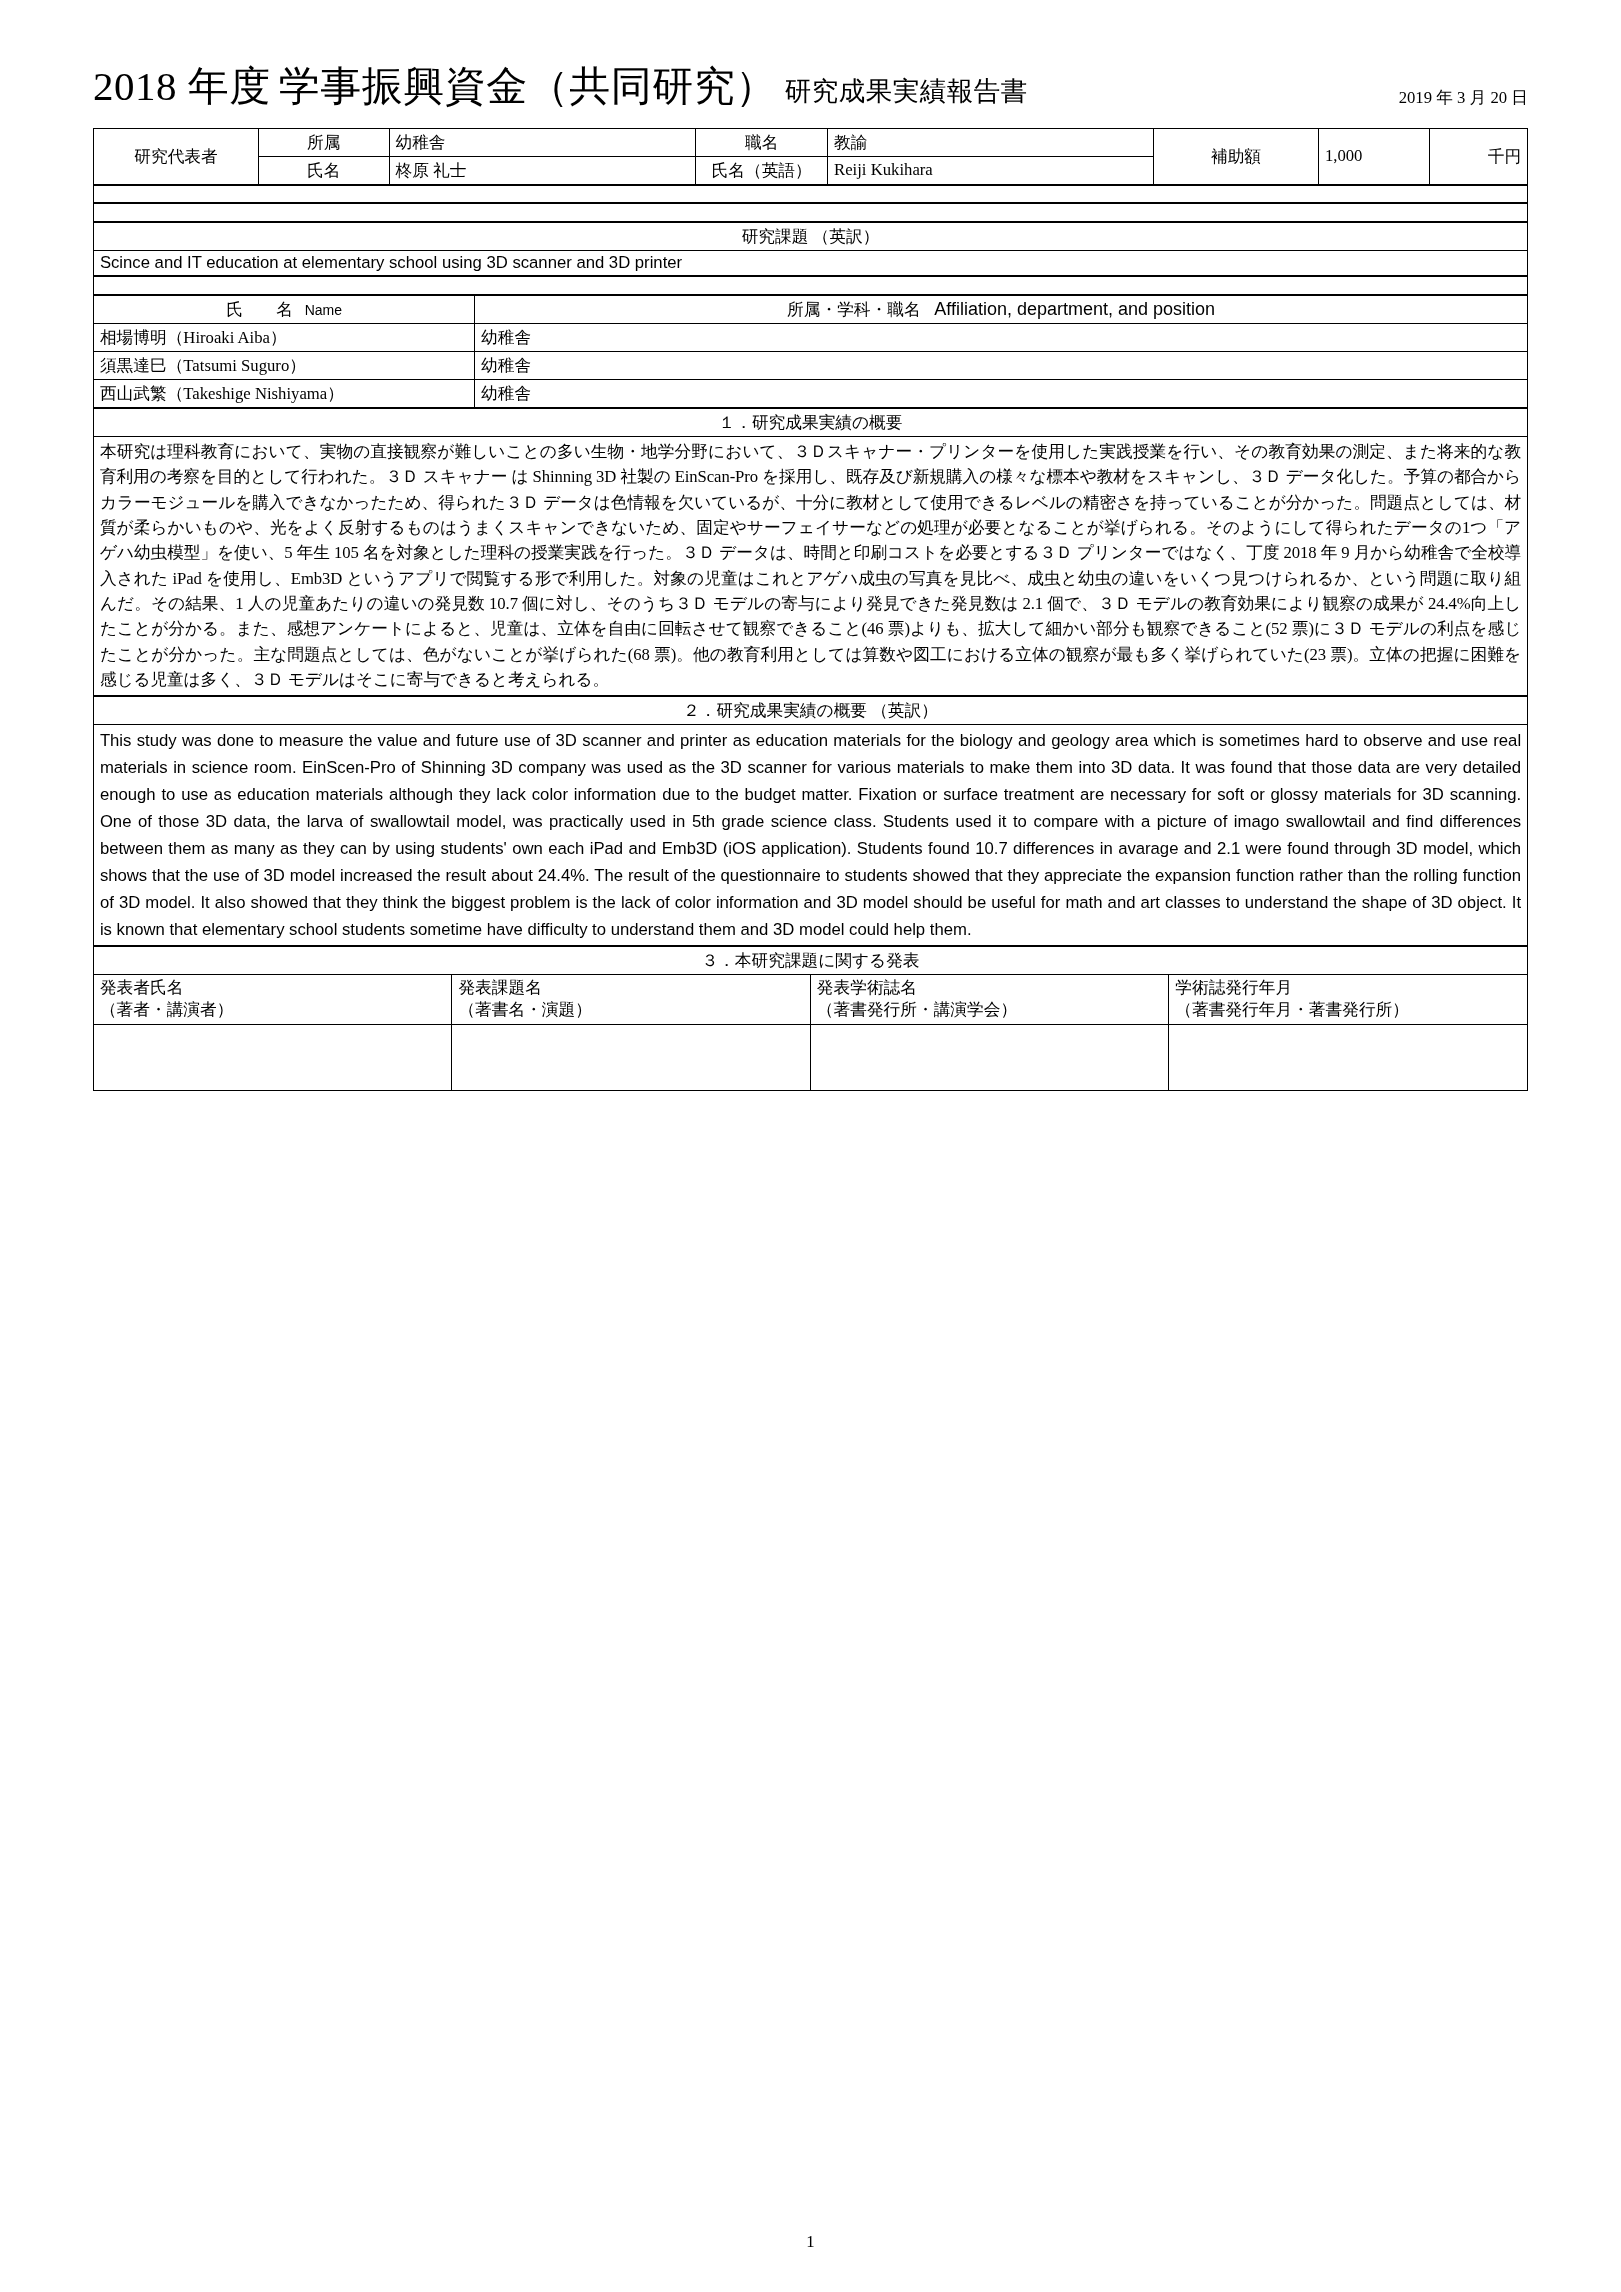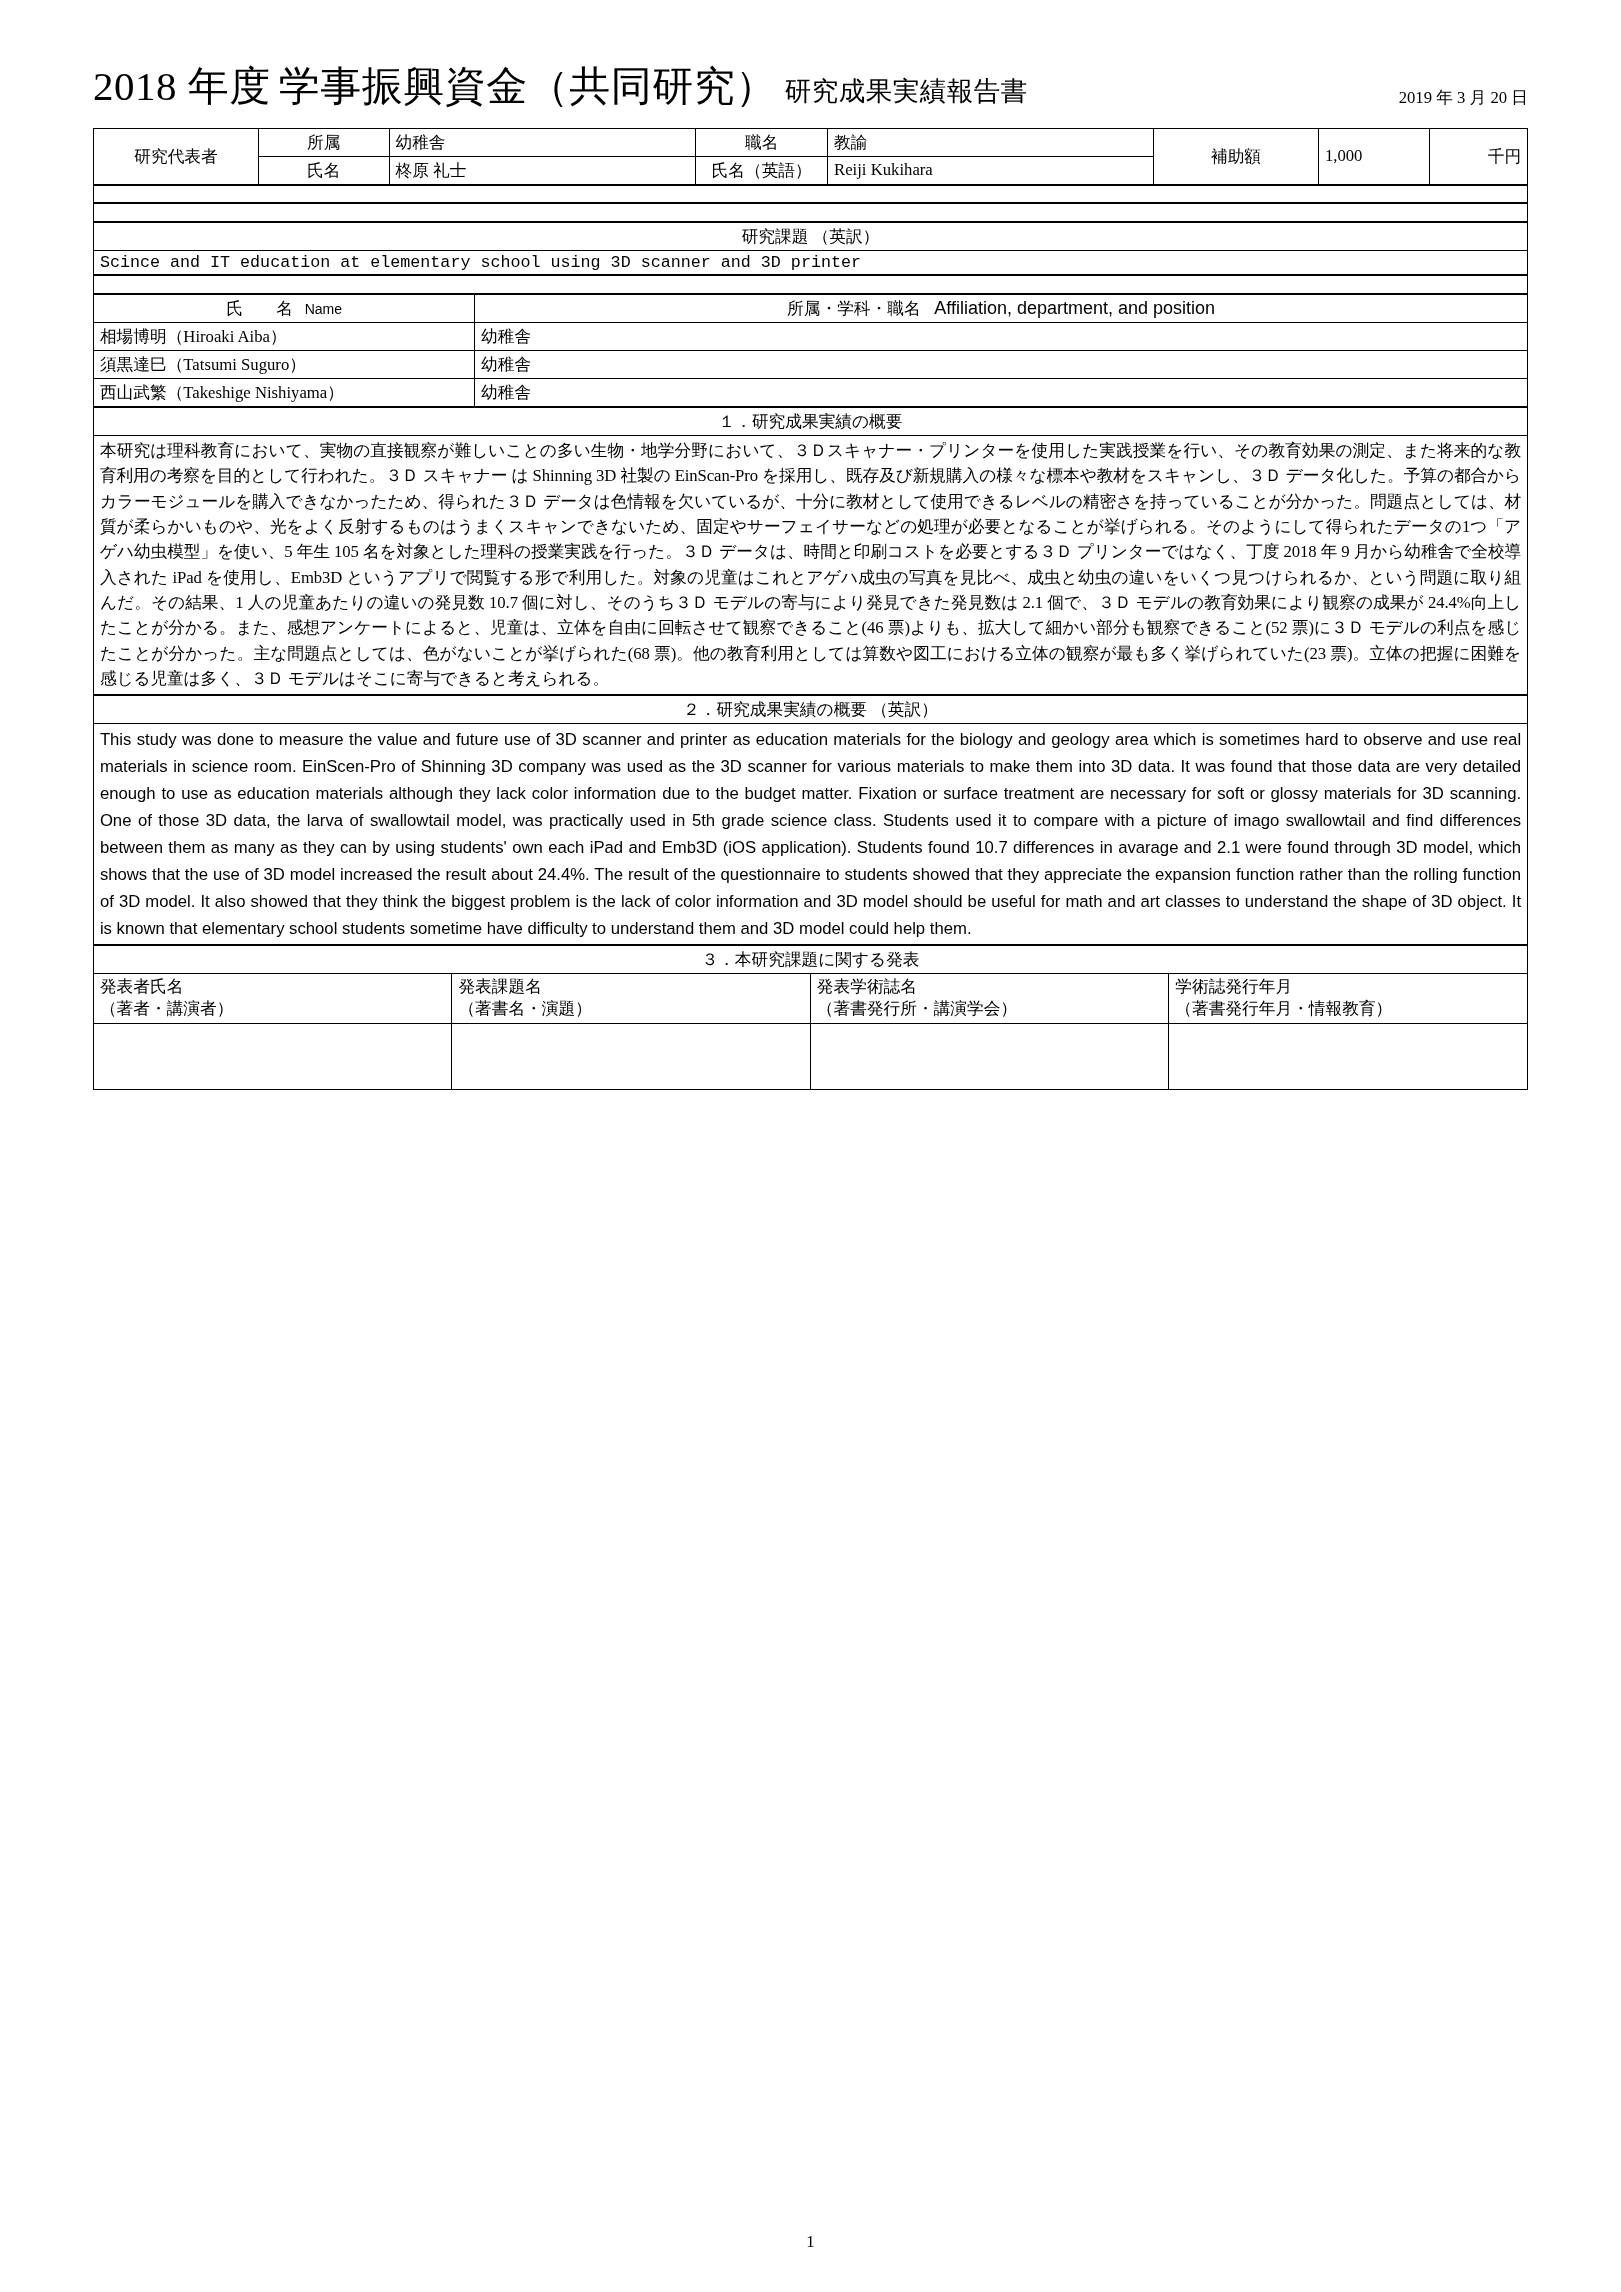--- a/index.html
+++ b/index.html
@@ -94,21 +94,21 @@
     padding-right: 5.9px;
   }
   .jp-title-val {
     font-size: 18.6px;
     padding: 6.9px 9.8px;
     letter-spacing: 0.3px;
   }
   .en-title-val {
     font-size: 17.6px;
     padding: 8.8px 9.8px;
-    font-family: Liberation Mono, monospace;
+    font-family: Liberation Sans, sans-serif;
   }
   .org-head-name {
     text-align: center;
     font-size: 17.6px;
   }
   .org-head-name .nm {
     font-size: 14px;
     font-family: "Liberation Sans", sans-serif;
     padding-left: 11.8px;
   }
@@ -313,21 +313,21 @@
       <td>
         <div>発表課題名</div>
         <div>（著書名・演題）</div>
       </td>
       <td>
         <div>発表学術誌名</div>
         <div>（著書発行所・講演学会）</div>
       </td>
       <td>
         <div>学術誌発行年月</div>
-        <div>（著書発行年月・情報教育）</div>
+        <div>（著書発行年月・著書発行所）</div>
       </td>
     </tr>
     <tr class="pub-empty">
       <td></td>
       <td></td>
       <td></td>
       <td></td>
     </tr>
   </tbody>
     </table>

